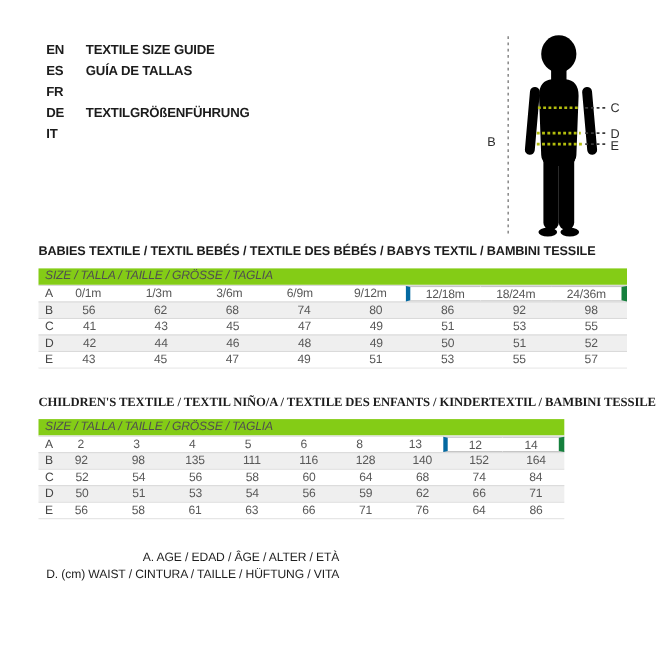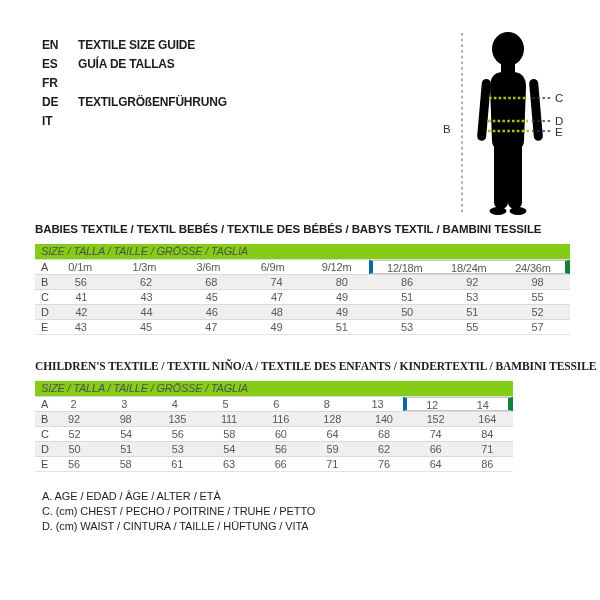--- a/index.html
+++ b/index.html
@@ -32,21 +32,21 @@
     letter-spacing:-0.2px; color:#585858; border-top:1px solid #dadada; background:#fff; }
   .trow.alt { background:#efefef; }
   .size-table { border-bottom:1px solid #e2e2e2; }
   .tlabel { flex:0 0 13px; padding-left:6px; color:#474747; }
   .tcell { flex:1 1 0; text-align:center; }
   .tcell.boxed { background:#fff; border-top:1px solid #c6c6c6; border-bottom:1px solid #c6c6c6; }
   .tcell.boxed-first { border-left:4px solid #0369a1; }
   .tcell.boxed-last  { border-right:5px solid #15803d; }
 
   
-  .legend { position:absolute; left:42px; top:489px; }
+  .legend { position:absolute; left:42px; top:500px;text-align:right; }
   .legend-row { height:15px; line-height:15px; font-size:11px; letter-spacing:-0.1px;
     color:#1f1f1f; font-weight:400; white-space:nowrap; }
 </style>
 </head>
 <body>
 
 <div id="stage">
 
   <div class="lang-block">
     <div class="lang-row">
@@ -223,17 +223,16 @@
         <div class="tcell">66</div>
         <div class="tcell">71</div>
         <div class="tcell">76</div>
         <div class="tcell">64</div>
         <div class="tcell">86</div>
       </div>
     </div>
 
   <div class="legend">
     <div class="legend-row">A. AGE / EDAD / ÂGE / ALTER / ETÀ</div>
-    <div class="legend-row">C. (cm) CHEST / PECHO / POITRINE / TRUHE / PETTO</div>
     <div class="legend-row">D. (cm) WAIST / CINTURA / TAILLE / HÜFTUNG / VITA</div>
   </div>
 
 </div>
 
 </body></html>

